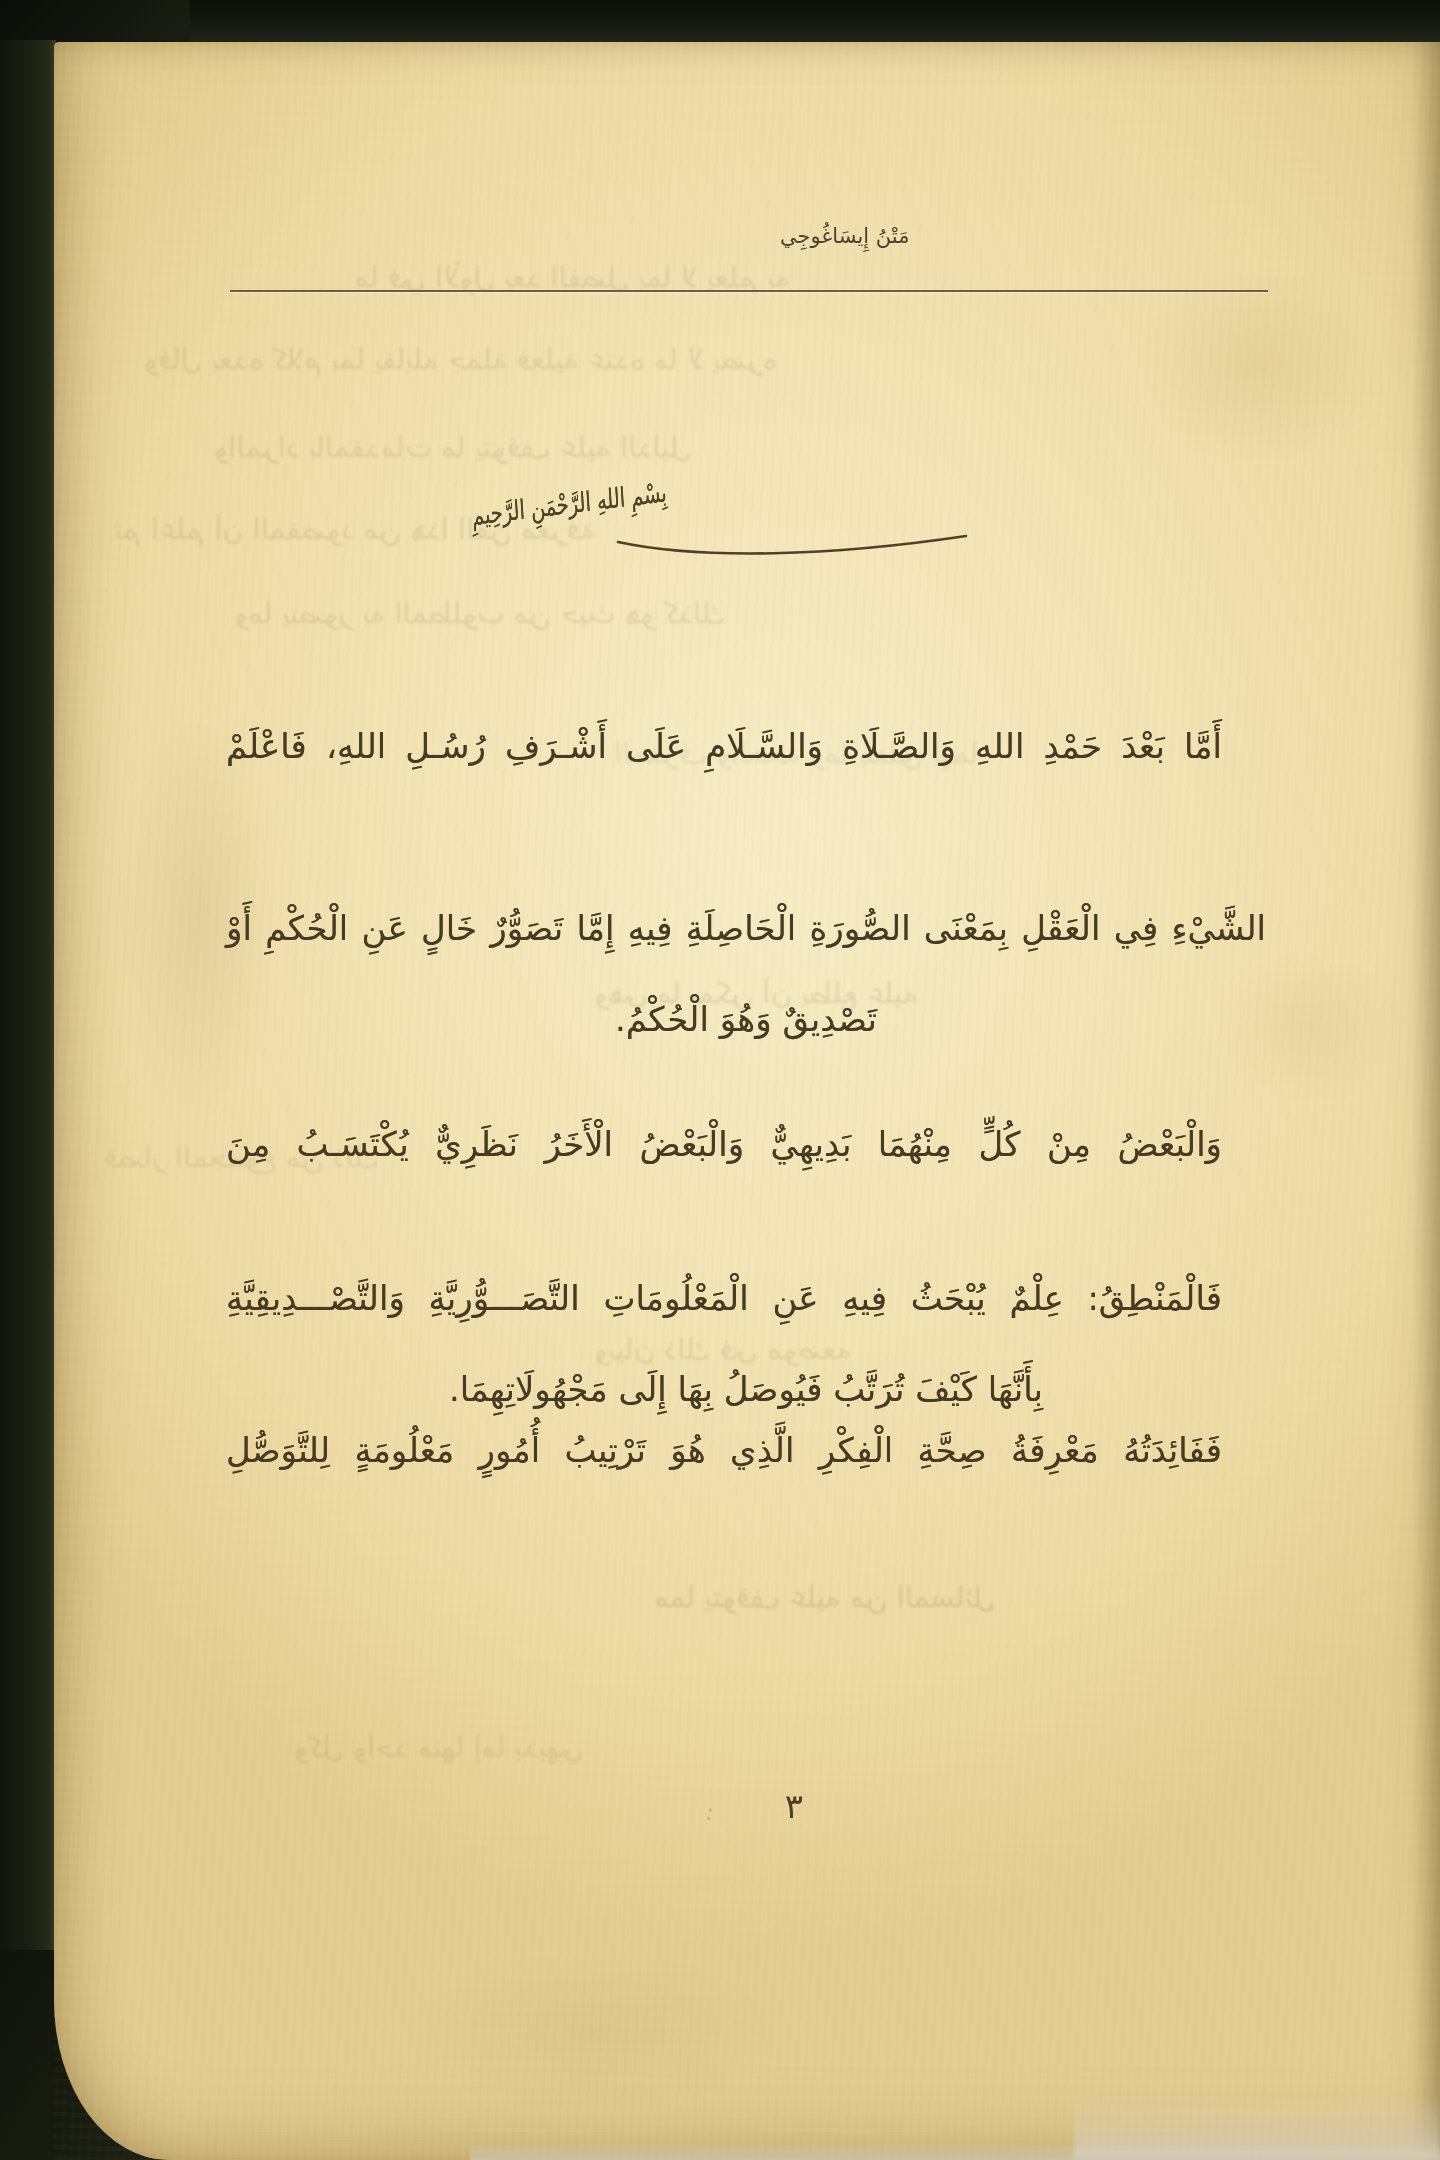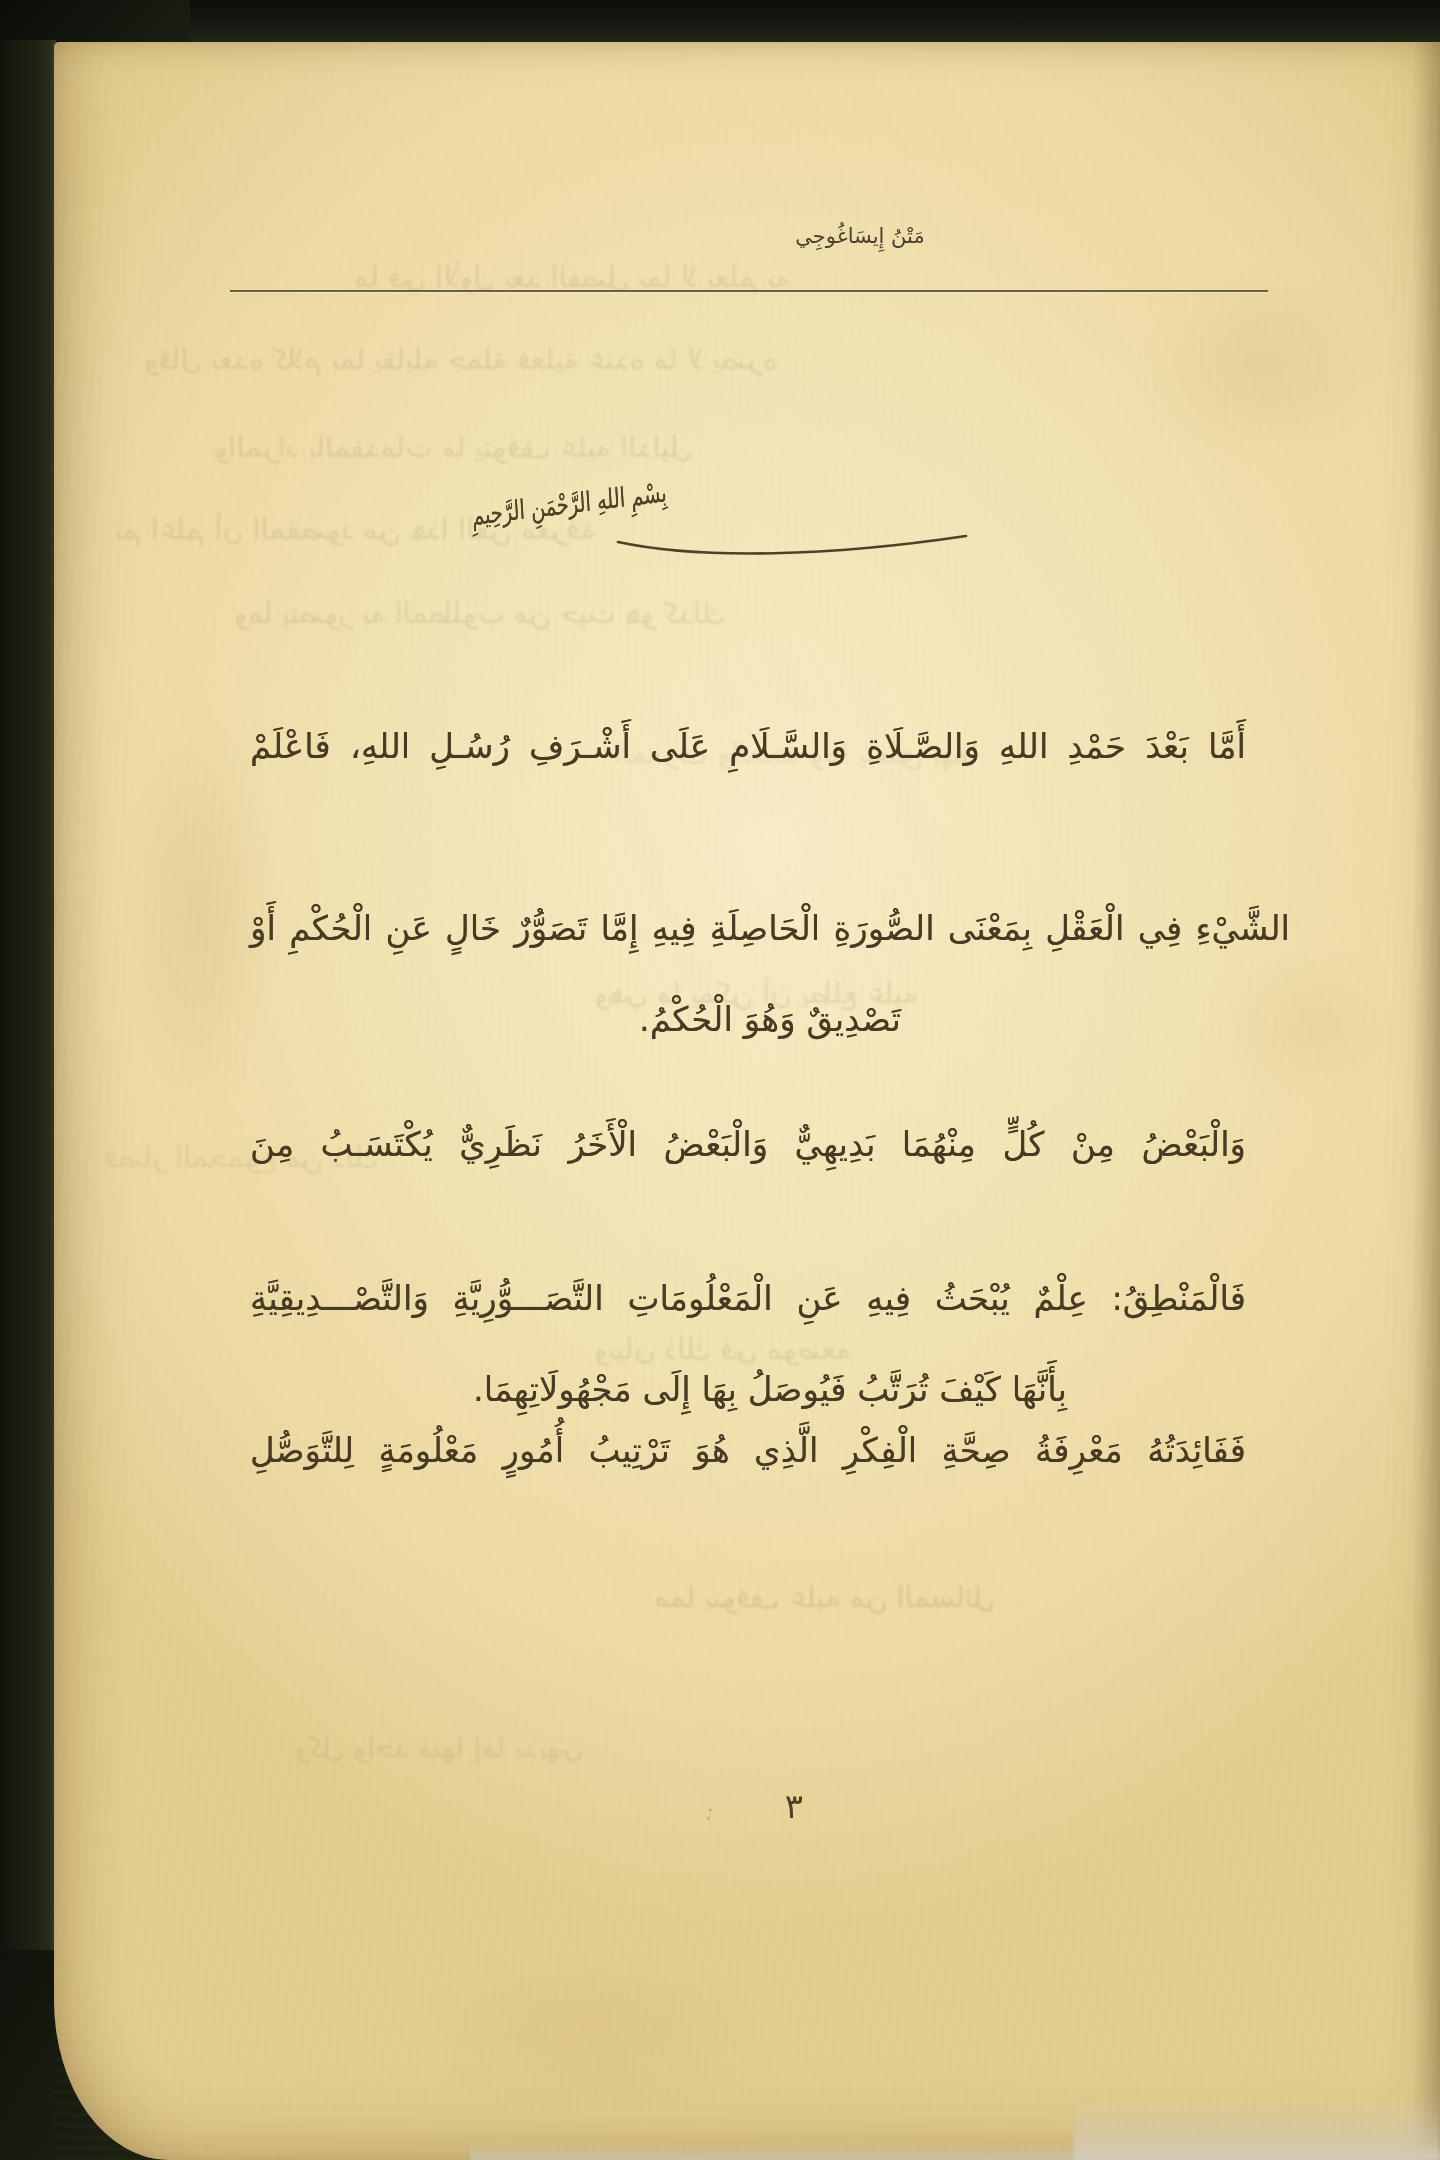--- a/index.html
+++ b/index.html
@@ -44,36 +44,36 @@
   .stain.s4{left:40px;top:600px;width:210px;height:540px;
     background:radial-gradient(closest-side,rgba(160,125,65,.14),transparent 78%);}
   .edge-right{position:absolute;right:0;top:0;width:28px;height:100%;pointer-events:none;
     background:linear-gradient(90deg,transparent,rgba(100,85,50,.28));}
   .edge-bottom{position:absolute;right:0;bottom:0;width:70%;height:18px;pointer-events:none;
     background:linear-gradient(180deg,transparent,rgba(205,198,178,.75));}
   .corner-light{position:absolute;left:1020px;top:2052px;width:366px;height:66px;pointer-events:none;
     background:linear-gradient(180deg,rgba(215,208,190,0),rgba(215,208,190,.8));filter:blur(2px);}
   
   .header-title{position:absolute;left:726px;top:182px;width:160px;
-    direction:rtl;text-align:center;white-space:nowrap;
+    direction:rtl;text-align:left;white-space:nowrap;
     font-size:21px;color:#4c4130;letter-spacing:0;}
   .rule{position:absolute;left:176px;top:248px;width:1038px;height:2px;
     background:#6a5f46;box-shadow:0 1px 0 rgba(255,248,220,.5);}
   
   .basmala-wrap{position:absolute;left:400px;top:440px;width:560px;height:130px;}
   .basmala-text{position:absolute;left:18px;top:18px;
     direction:rtl;white-space:nowrap;font-size:27px;color:#514327;
     transform:scaleX(.72) rotate(-5deg);transform-origin:left center;
     text-shadow:0 0 .6px #514327;}
   .basmala-tail{position:absolute;left:158px;top:40px;}
   
   .line{position:absolute;left:172px;width:1040px;height:92px;
     direction:rtl;unicode-bidi:plaintext;
     font-size:34px;line-height:80px;color:#473b23;
-    text-shadow:0 0 .5px rgba(71,59,35,.65);margin-left:24px;}
+    text-shadow:0 0 .5px rgba(71,59,35,.65);}
   .line.full{text-align:justify;text-align-last:justify;}
   .line.end{text-align:center;}
   .line.indent{padding-right:44px;width:996px;}
   
   .page-number{position:absolute;left:700px;top:1744px;width:80px;
     text-align:center;font-size:34px;color:#4b3f26;}
   .speck{position:absolute;left:652px;top:1758px;font-size:22px;color:#6b5c3c;
     opacity:.32;transform:rotate(12deg);}
   
   .ghost{position:absolute;direction:rtl;white-space:nowrap;overflow:hidden;

